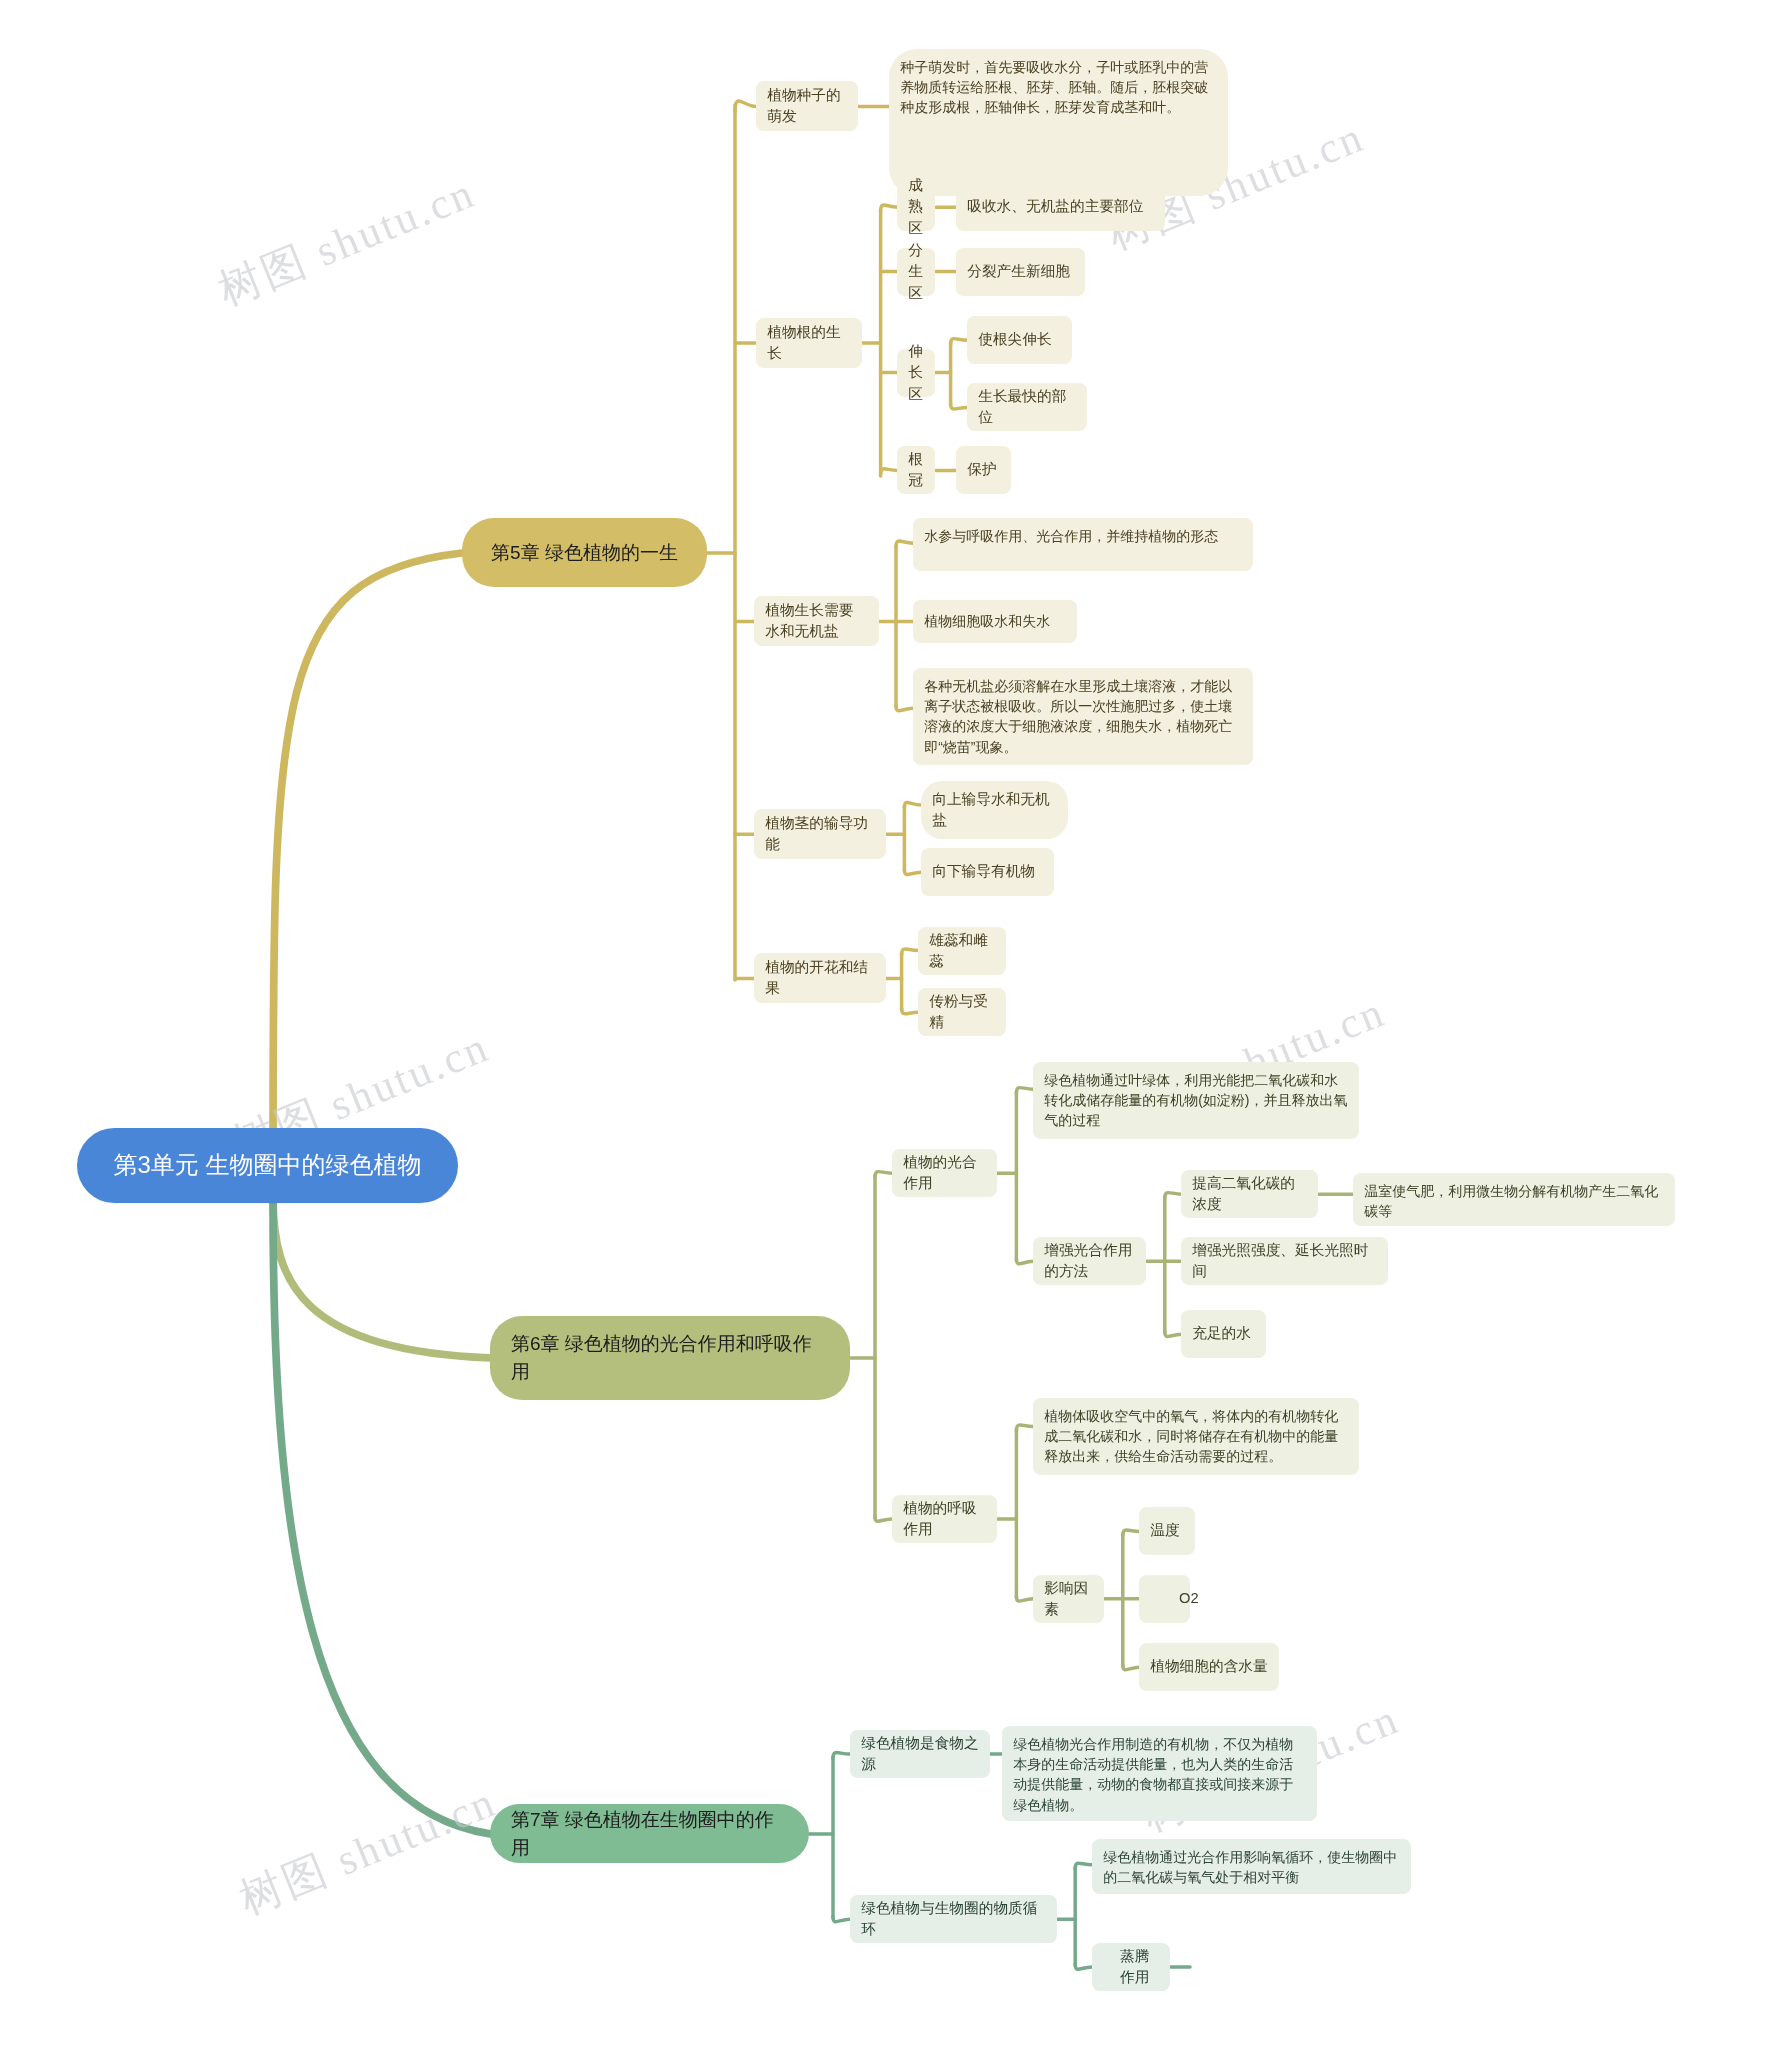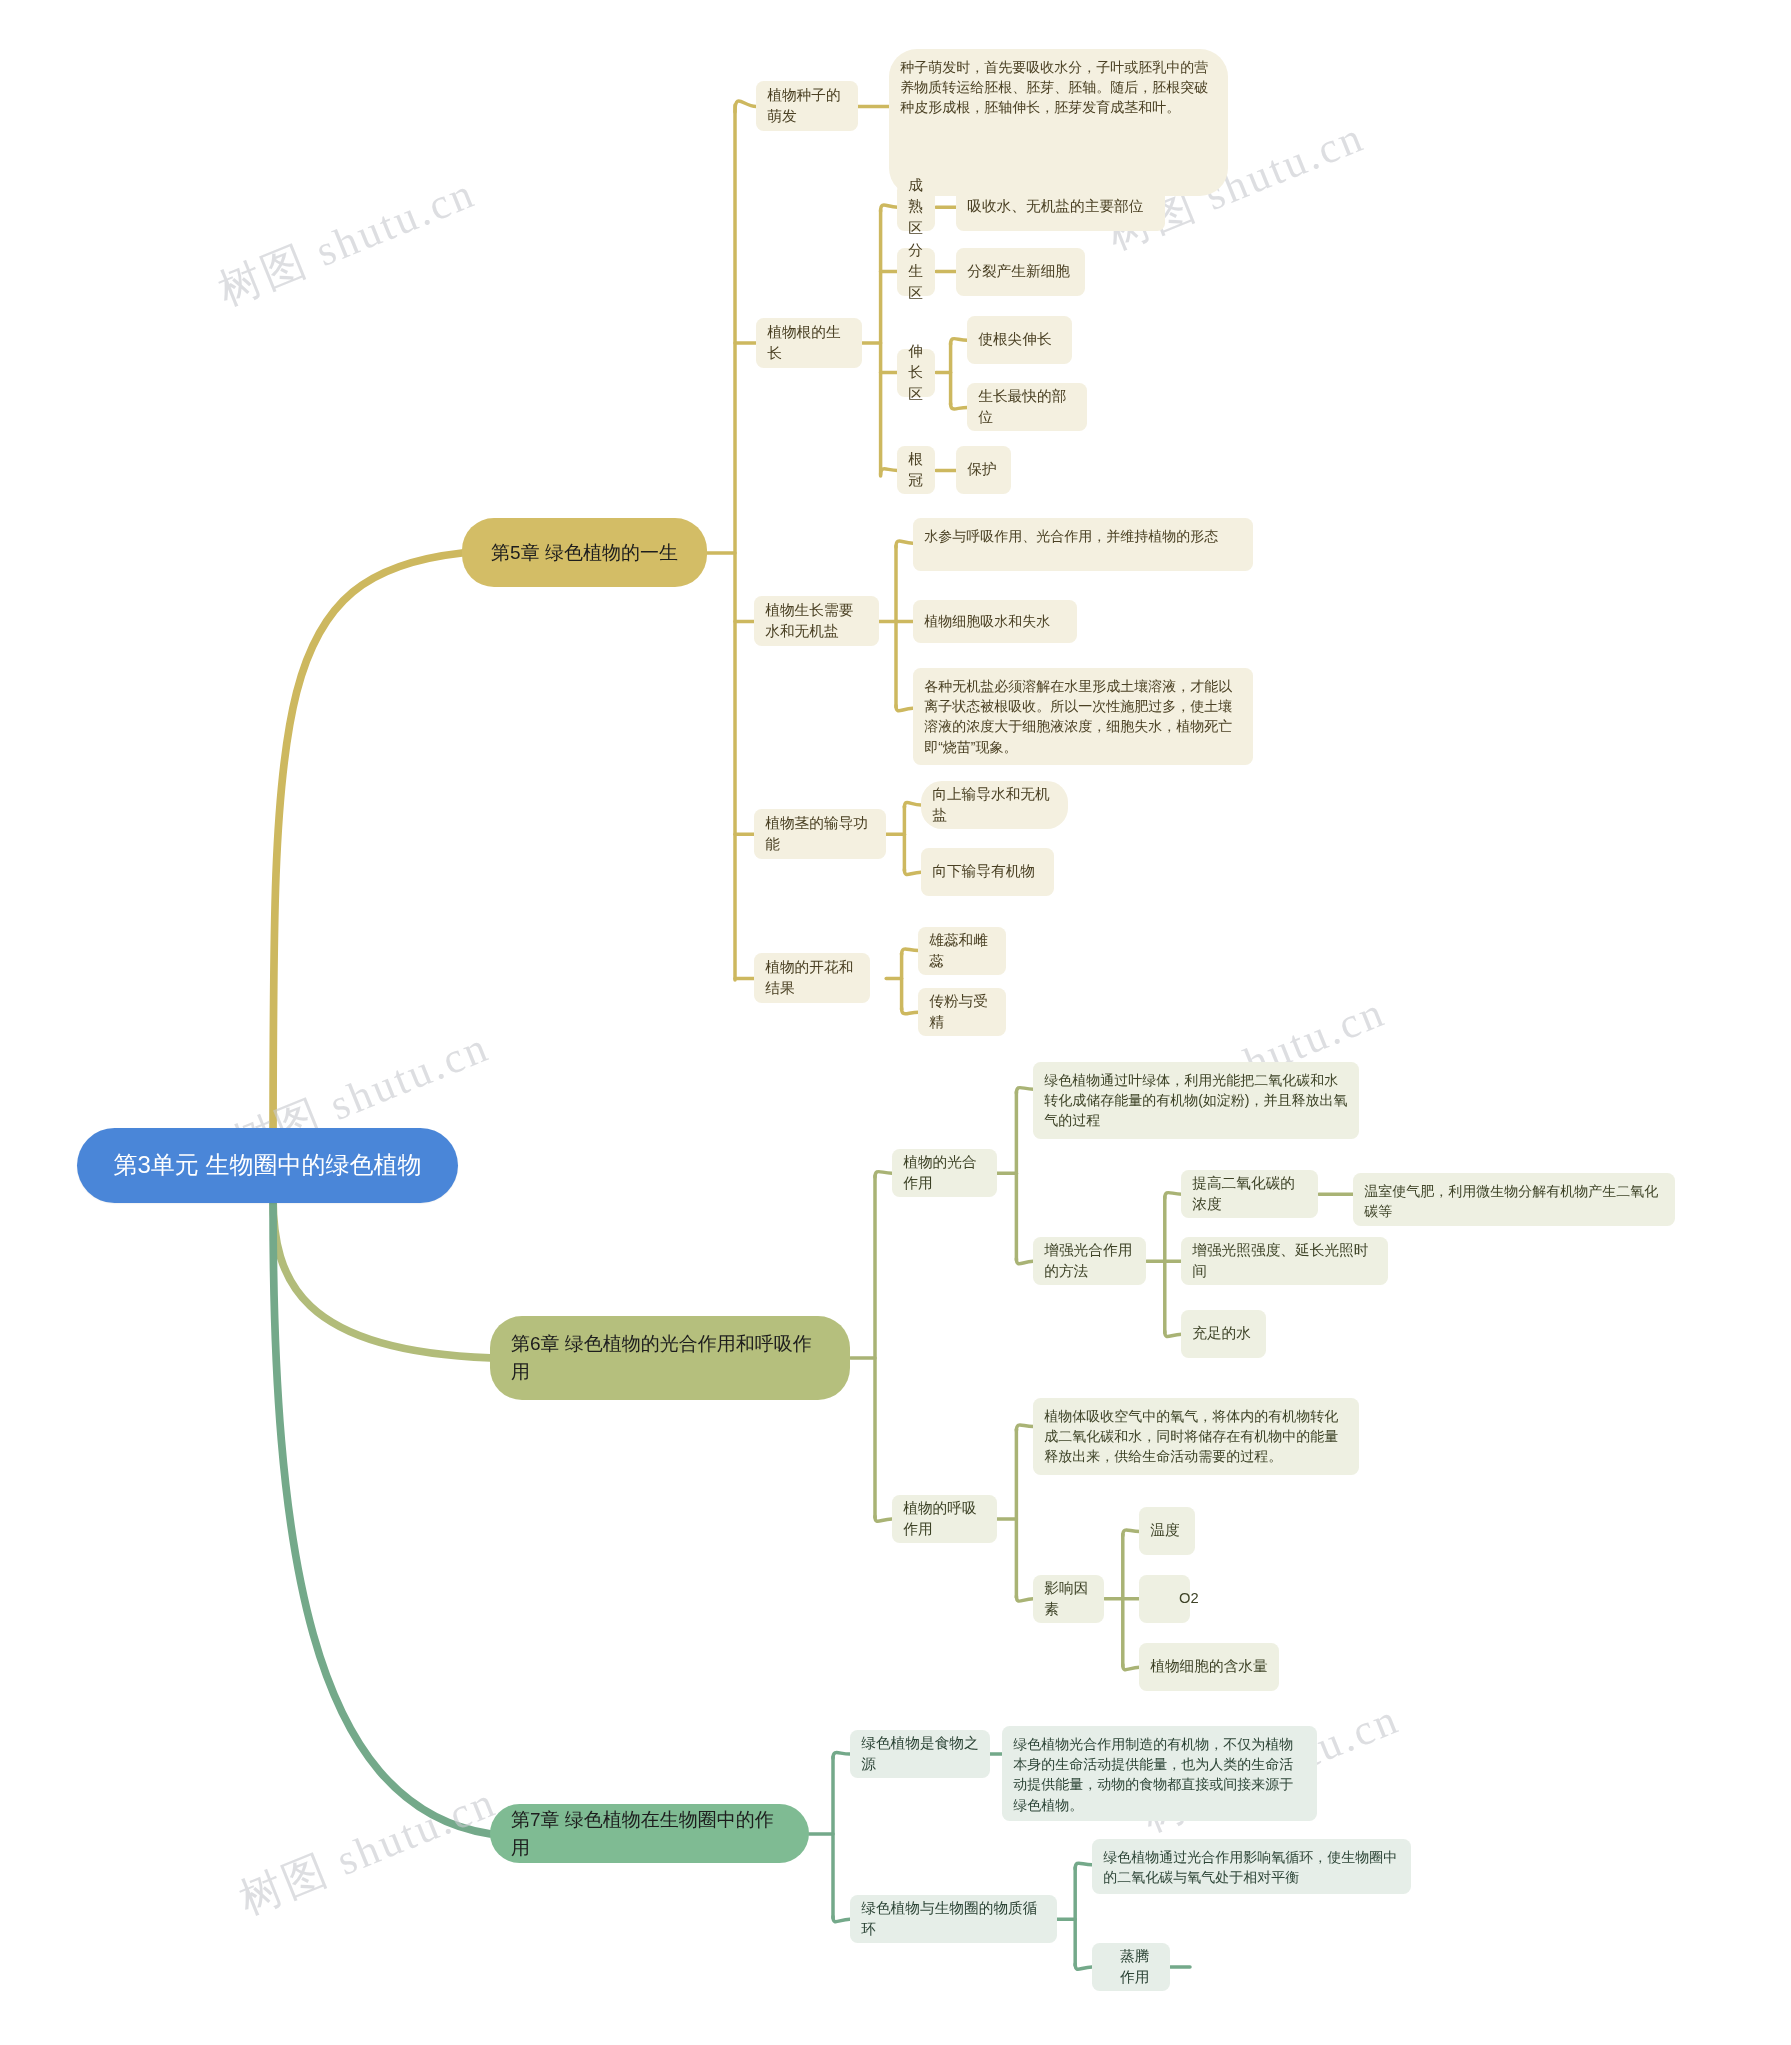--- a/index.html
+++ b/index.html
@@ -242,28 +242,28 @@
   <div class="node leaf l5 small" style="left:913px;top:600px;width:164px;height:43px;">
     <span>植物细胞吸水和失水</span>
   </div>
   <div class="node leaf l5 small" style="left:913px;top:668px;width:340px;height:97px;align-items:flex-start;">
     <span>各种无机盐必须溶解在水里形成土壤溶液，才能以离子状态被根吸收。所以一次性施肥过多，使土壤溶液的浓度大于细胞液浓度，细胞失水，植物死亡即“烧苗”现象。</span>
   </div>
 
   <div class="node leaf l5" style="left:754px;top:809px;width:132px;height:50px;">
     <span>植物茎的输导功能</span>
   </div>
-  <div class="node leaf l5" style="left:921px;top:781px;width:147px;height:48px;border-radius:21px;">
+  <div class="node leaf l5" style="left:921px;top:781px;width:147px;height:58px;border-radius:21px;">
     <span>向上输导水和无机盐</span>
   </div>
   <div class="node leaf l5" style="left:921px;top:848px;width:133px;height:48px;">
     <span>向下输导有机物</span>
   </div>
 
-  <div class="node leaf l5" style="left:754px;top:953px;width:116px;height:50px;">
+  <div class="node leaf l5" style="left:754px;top:953px;width:132px;height:50px;">
     <span>植物的开花和结果</span>
   </div>
   <div class="node leaf l5" style="left:918px;top:927px;width:88px;height:48px;">
     <span>雄蕊和雌蕊</span>
   </div>
   <div class="node leaf l5" style="left:918px;top:988px;width:88px;height:48px;">
     <span>传粉与受精</span>
   </div>
 
   <div class="node chapter ch6" style="left:490px;top:1316px;width:360px;height:84px;">

